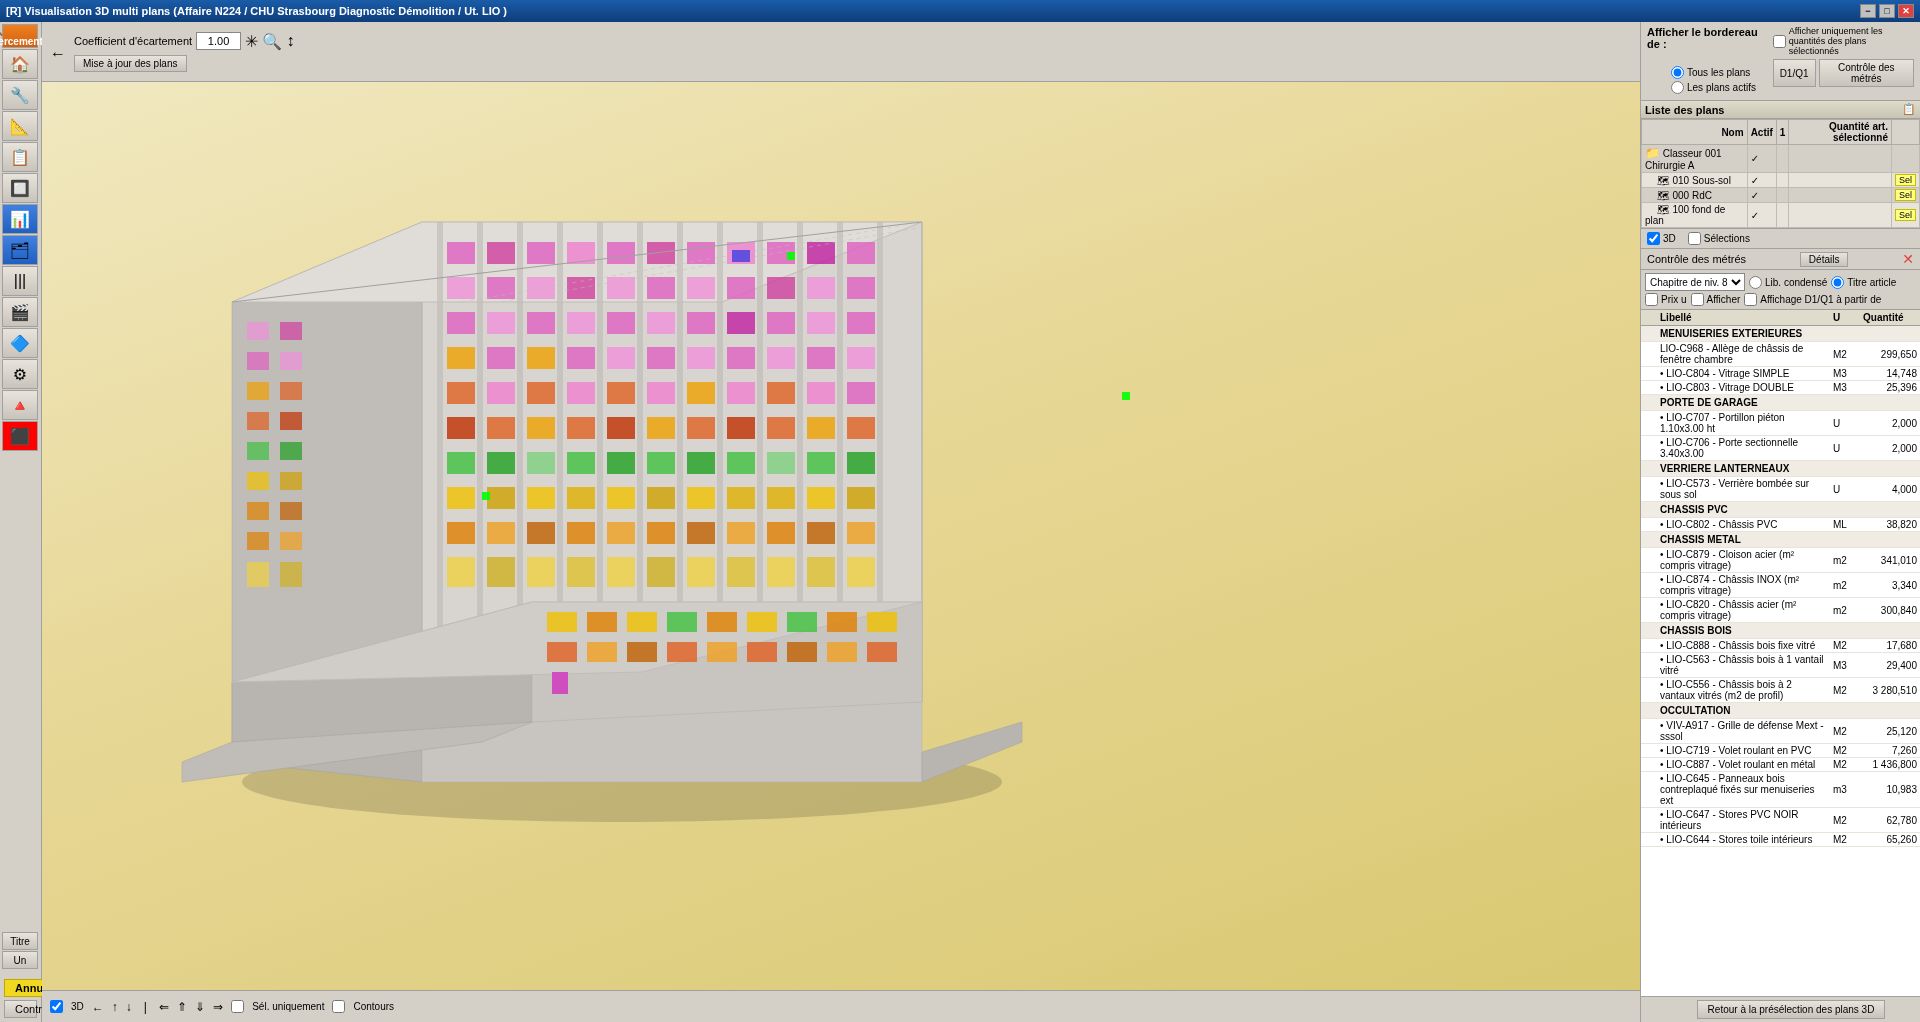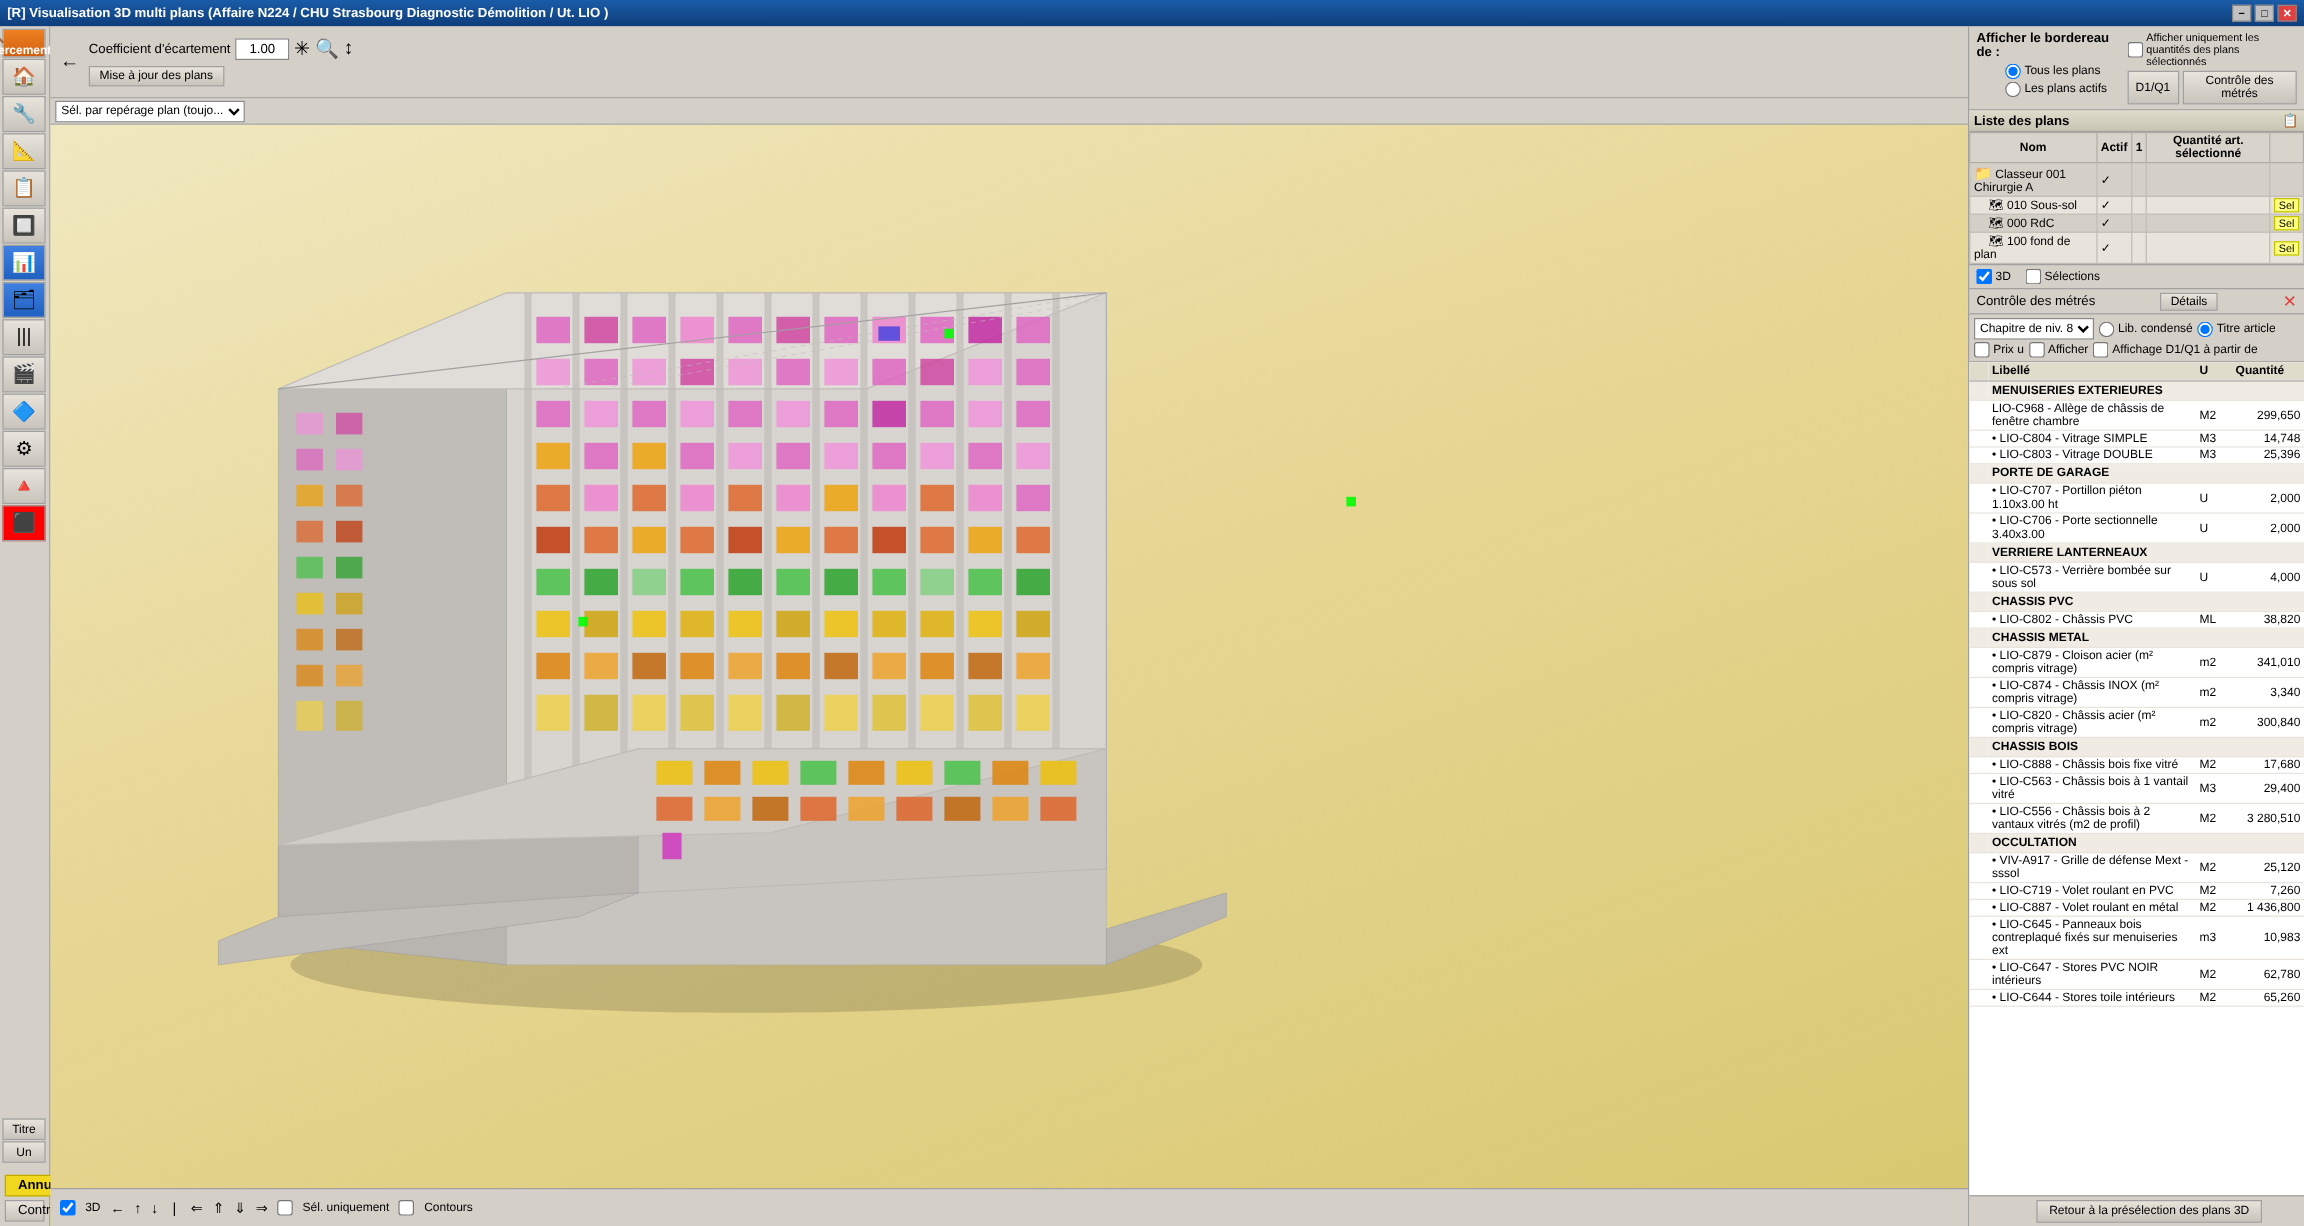--- a/index.html
+++ b/index.html
@@ -127,21 +127,21 @@
       display: flex;
       flex-direction: column;
       overflow: hidden;
     }
 
     
     #bordereau-section {
       padding: 4px 6px;
       border-bottom: 1px solid #a0a0a0;
     }
-    .bordereau-title { font-size: 11px; font-weight: bold; margin-bottom: 3px; }
+    .bordereau-title { font-size: 11px; font-weight: bold; margin-bottom: 16px; }
     .bordereau-row { display: flex; align-items: center; gap: 8px; margin-bottom: 2px; padding-left: 24px; }
     .radio-label { display: flex; align-items: center; gap: 3px; font-size: 10px; }
     input[type=radio] { margin: 0; }
     input[type=checkbox] { margin: 0; }
     .checkbox-label { display: flex; align-items: center; gap: 3px; font-size: 10px; }
     .d1q1-btn {
       background: linear-gradient(to bottom, #e8e4dc, #c8c4bc);
       border: 1px solid #a0a0a0; padding: 2px 6px; cursor: pointer; font-size: 10px;
     }
     .controle-btn-small {
@@ -156,21 +156,21 @@
     .section-header {
       background: linear-gradient(to bottom, #e0dccc, #c8c4b4);
       border-bottom: 1px solid #a0a0a0;
       padding: 2px 4px;
       font-size: 11px; font-weight: bold;
       display: flex; align-items: center; justify-content: space-between;
     }
     .plans-table { width: 100%; border-collapse: collapse; }
     .plans-table th {
       background: #d8d4cc; border: 1px solid #b0aca4;
-      padding: 1px 3px; font-size: 10px; text-align: center; margin-top: 20px;
+      padding: 1px 3px; font-size: 10px; text-align: right; margin-top: 20px;
     }
     .plans-table td {
       border: 1px solid #c0bcb4; padding: 1px 3px; font-size: 10px;
     }
     .plans-table tr:nth-child(even) { background: #e8e4dc; }
     .yellow-sel {
       background: #ffff80; border: 1px solid #c0c000;
       padding: 0 3px; font-size: 9px; cursor: pointer;
     }
     .folder-icon { color: #c07820; font-size: 12px; }
@@ -305,25 +305,20 @@
           <span class="coeff-label">Coefficient d'écartement</span>
           <input type="text" class="coeff-input" value="1.00" style="">
           <span style="font-size:16px; cursor:pointer;">✳</span>
           <span style="font-size:16px; cursor:pointer;">🔍</span>
           <span style="font-size:16px; cursor:pointer;">↕</span>
         </div>
         <button class="mise-btn">Mise à jour des plans</button>
       </div>
     </div>
 
-    <div id="sel-bar">
-      <select class="sel-dropdown">
-        <option>Sél. par repérage plan (toujo...</option>
-      </select>
-    </div>
 
     <div id="viewport">
 
       <div id="building-container">
         <svg width="1050" height="750" viewBox="0 0 1050 750">
 
           <defs>
             <linearGradient id="wallGrad" x1="0%" y1="0%" x2="100%" y2="0%">
               <stop offset="0%" style="stop-color:#d0ccc8"></stop>
               <stop offset="100%" style="stop-color:#e8e4e0"></stop>

